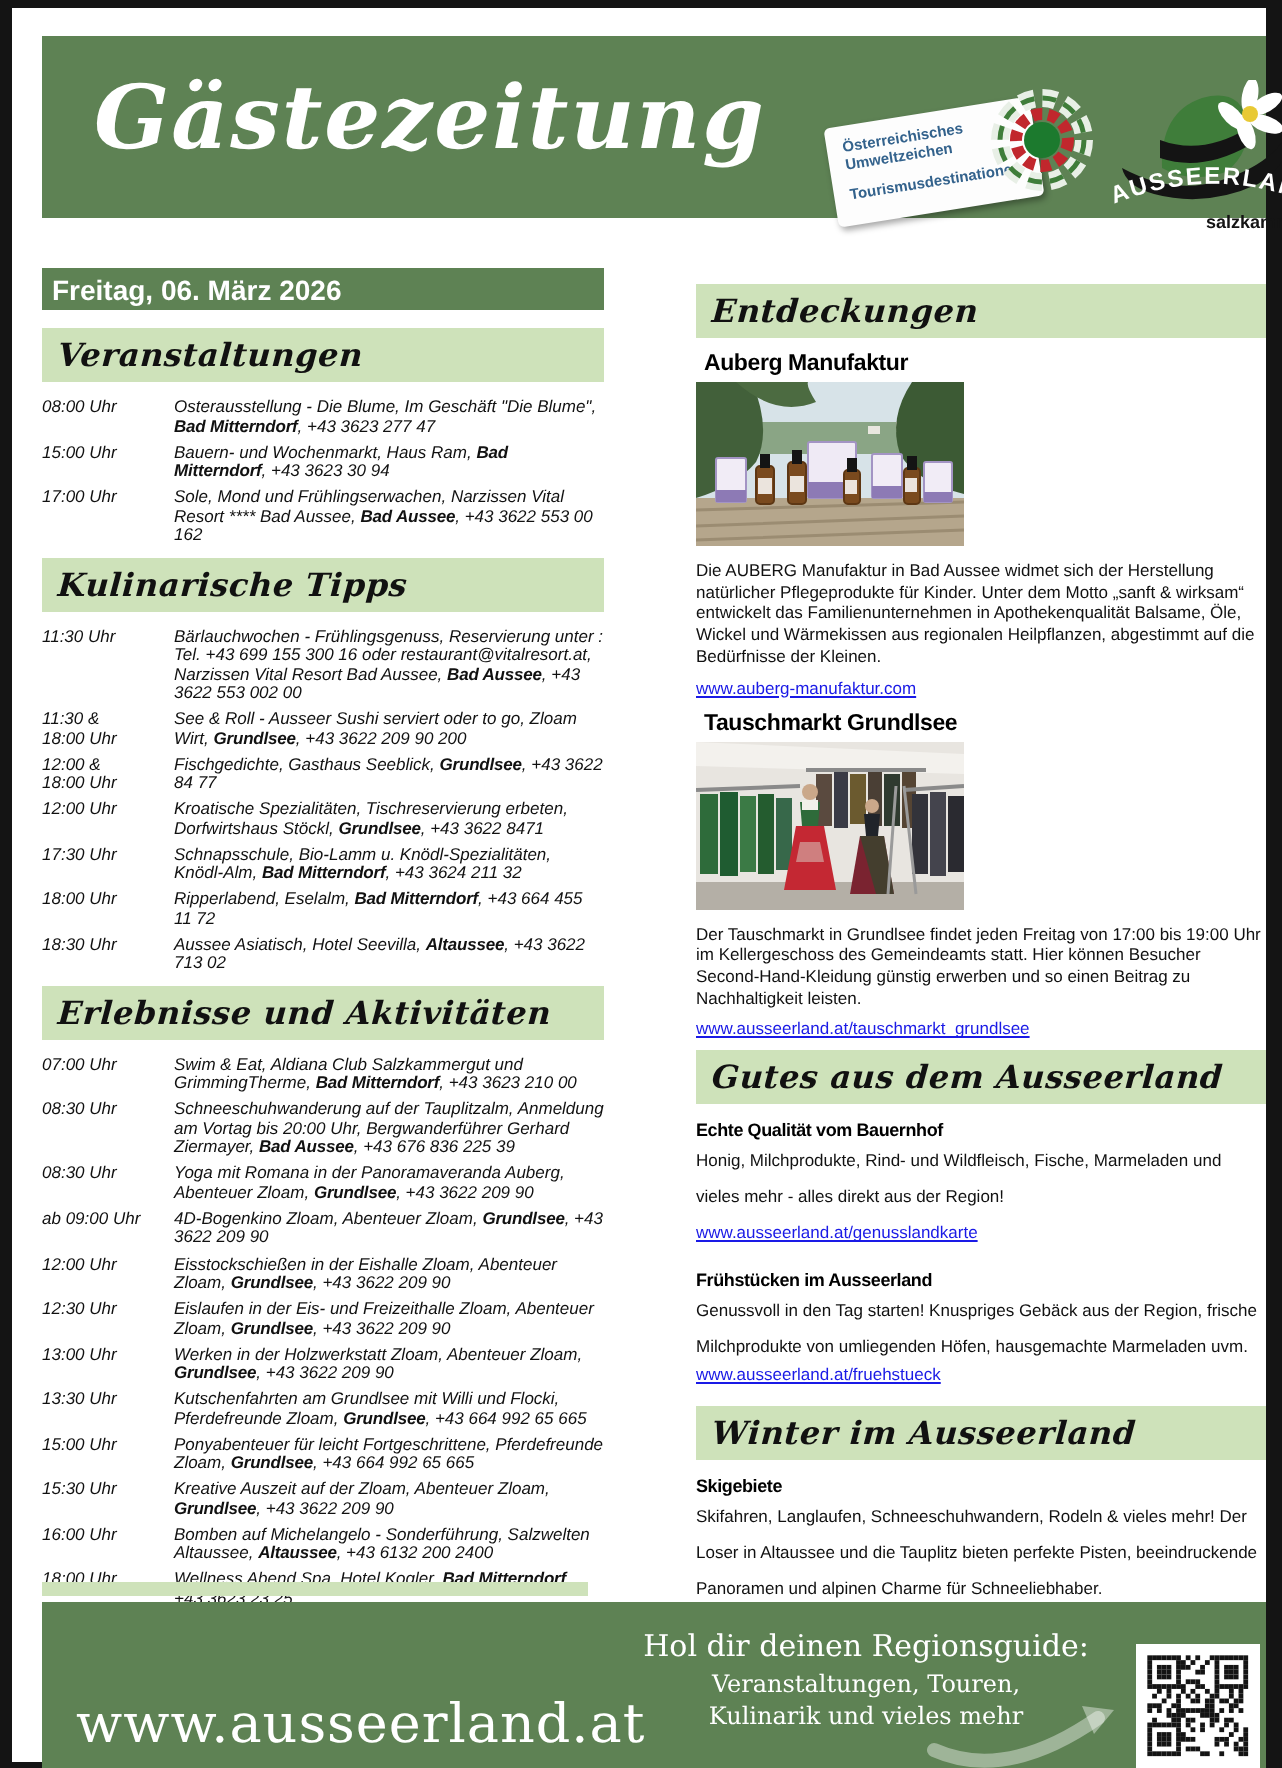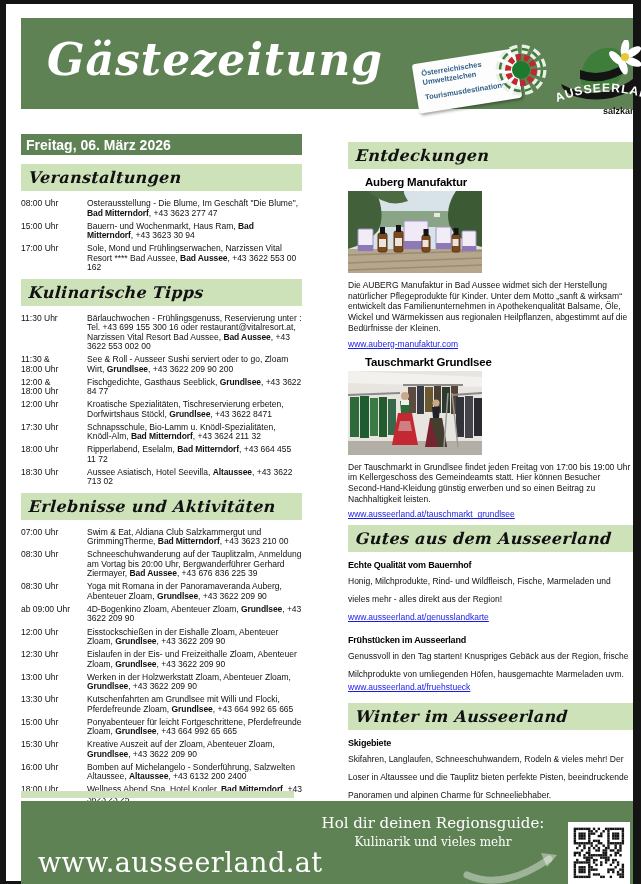--- a/index.html
+++ b/index.html
@@ -25,30 +25,30 @@
   .hatlogo{position:absolute;left:532px;top:22px;width:96px;height:80px;}
 
   
   .datebar{position:absolute;left:15px;top:130px;width:281px;height:21px;background:var(--dark-green);
     color:#fff;font-weight:bold;font-size:14px;line-height:23px;padding-left:5px;}
   .lcol{position:absolute;left:15px;top:160px;width:281px;}
   .sec-bar{background:var(--light-green);height:27px;display:flex;align-items:center;padding-left:8px;margin-bottom:8px;}
   .script{font-family:"DejaVu Serif",serif;font-style:italic;font-weight:bold;font-size:16px;color:#111;
     transform:skewX(-4deg);letter-spacing:.3px;}
   .events{margin-bottom:6px;}
-  .event{display:flex;margin-bottom:3.5px;font-size:8.5px;line-height:1.12;color:#111;}
+  .event{display:flex;margin-bottom:3.5px;font-size:8.5px;line-height:1.12;color:#111;font-style:italic;}
   .etime{width:58px;flex:0 0 58px;white-space:pre-line;}
   .etext{flex:1;padding-left:8px;}
   .etext b{letter-spacing:-.1px;}
   .empty-bar{position:absolute;left:15px;top:787px;width:273px;height:7px;background:var(--light-green);}
 
   
   .rcol{position:absolute;left:342px;top:138px;width:285px;}
   .rcol .sec-bar{margin-bottom:6px;}
-  .rhead{font-size:11.5px;font-weight:bold;color:#000;margin:7px 0 3px 17px;letter-spacing:-.2px;}
+  .rhead{font-size:11.5px;font-weight:bold;color:#000;margin:7px 0 3px 4px;letter-spacing:-.2px;}
   .rphoto{display:block;margin:1px 0 7px 0;}
   .rbody{font-size:8.5px;line-height:1.26;color:#111;margin-bottom:5px;}
   a.lnk{color:var(--blue);font-size:8.5px;text-decoration:underline;}
   a[data-layout="block"]{display:block;margin:1px 12px 2px 0;}
   .blk{margin:8px 0 11px 0;}
   .blk-h{font-weight:bold;font-size:9px;color:#000;letter-spacing:-.2px;}
   .blk-b{font-size:8.5px;line-height:1.26;color:#111;}
   .rcol .gap{height:4px;}
 
   
@@ -384,20 +384,21 @@
             <span class="blk-b">Die 10 km lange Tauplitzalm-Alpenstraße bietet beeindruckende Panoramablicke auf Dachstein und Grimming und ist ganzjährig befahrbar.</span><a class="lnk" href="#" data-layout="block">www.alpenstrasse.at</a>
           </div>
 
         </div>
     </div>
 
     <div class="footer">
       <div class="site">www.ausseerland.at</div>
       <div class="cta">
         <div class="c1">Hol dir deinen Regionsguide:</div>
+        <div class="c2">Veranstaltungen, Touren,</div>
         <div class="c2">Kulinarik und vieles mehr</div>
       </div>
       <svg class="cta-arrow" width="96" height="34" viewBox="0 0 96 34">
         <path d="M4,24 Q40,40 86,8" fill="none" stroke="rgba(255,255,255,.4)" stroke-width="7" stroke-linecap="round"></path>
         <path d="M78,2 L94,4 L84,16 Z" fill="rgba(255,255,255,.4)"></path>
       </svg>
       <svg class="qr" viewBox="0 0 63 63">
         <rect width="63" height="63" fill="#fff"></rect>
         <g id="qr-modules" fill="#141414">
             <rect x="3" y="3" width="2.7" height="2.7"></rect>

